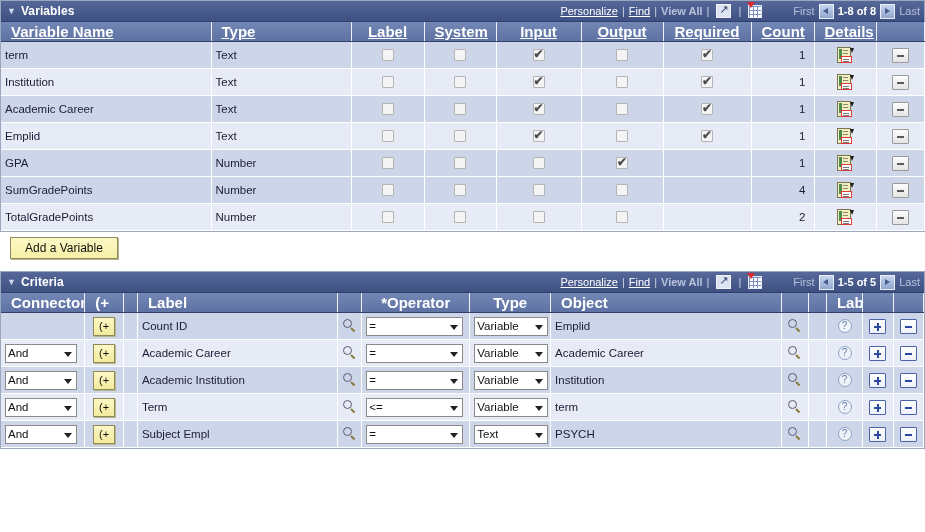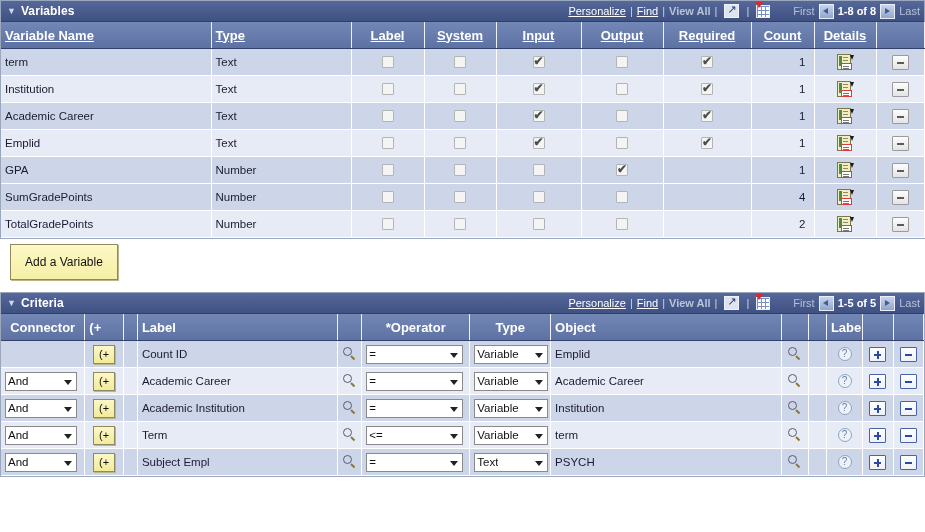--- a/index.html
+++ b/index.html
@@ -35,43 +35,43 @@
   .grid-tools{
     position:absolute;right:4px;top:0;height:20px;
     display:flex;align-items:center;gap:0;
     font-size:11px;white-space:nowrap;
   }
   .tool-link{color:#ffffff;text-decoration:underline;cursor:pointer;}
   .tool-link.dim{color:#b9c3da;text-decoration:none;cursor:default;font-weight:bold;}
   .sep{color:#c9d2e6;margin:0 4px;}
   .icon-btn{display:inline-block;cursor:pointer;margin:0 3px;position:relative;top:1px;}
 
-  .nav-box{display:flex;align-items:center;margin-left:20px;gap:4px;font-size:11px;}
+  .nav-box{display:flex;align-items:center;margin-left:28px;gap:4px;font-size:11px;}
   .nav-lbl{color:#b6c0d8;}
   .nav-count{color:#fff;font-weight:bold;}
   .nav-arrow{
     width:13px;height:13px;display:inline-block;cursor:pointer;
     background:linear-gradient(to bottom,#c7d5ee,#8fa6cd);
     border:1px solid #e9eef8;
     position:relative;
   }
   .nav-arrow:before{
     content:"";position:absolute;top:3px;
     border-top:3.5px solid transparent;border-bottom:3.5px solid transparent;
   }
   .nav-arrow.left:before{left:3px;border-right:5px solid #49598a;}
   .nav-arrow.right:before{left:4px;border-left:5px solid #49598a;}
 
   
   table{border-collapse:collapse;width:100%;table-layout:fixed;}
   th{
     background:linear-gradient(to bottom,#7287b4 0%,#5a6f9f 50%,#4e6severity 100%);
     background:linear-gradient(to bottom,#7287b4 0%,#5d72a3 100%);
-    color:#fff;font-size:13px;font-weight:bold;
-    height:26px;padding:0 4px;
+    color:#fff;font-size:15px;font-weight:bold;
+    height:19px;padding:0 10px;
     border-right:1px solid #eef1f7;
     border-bottom:1px solid #33406b;
     text-align:center;
     white-space:nowrap;overflow:hidden;
   }
   th.l{text-align:left;}
   th span.hl{text-decoration:underline;cursor:pointer;}
   td{
     height:26px;padding:0 4px;
     border-right:1px solid #ffffff;
@@ -140,21 +140,21 @@
   .sqbtn.blue{border-color:#4a63a8;background:linear-gradient(to bottom,#ffffff,#eef1f8);}
   .sqbtn.blue:before{background:#2a49a0;}
   .sqbtn.blue.plus:after{background:#2a49a0;}
 
   
   .ps-btn{
     display:inline-block;
     background:linear-gradient(to bottom,#fdf8c6,#f6efa6);
     border:1px solid #8e8a5e;
     box-shadow:1px 1px 0 #b9b58c;
-    padding:10px 14px;
+    padding:3px 14px;
     font-size:12px;color:#111;
     cursor:pointer;
   }
   .mini-yellow{
     display:inline-block;width:22px;height:19px;
     background:linear-gradient(to bottom,#fdf8c6,#f2ea9b);
     border:1px solid #8e8a5e;
     box-shadow:1px 1px 0 #b9b58c;
     font-size:11px;line-height:17px;text-align:center;color:#111;cursor:pointer;
     box-sizing:border-box;

